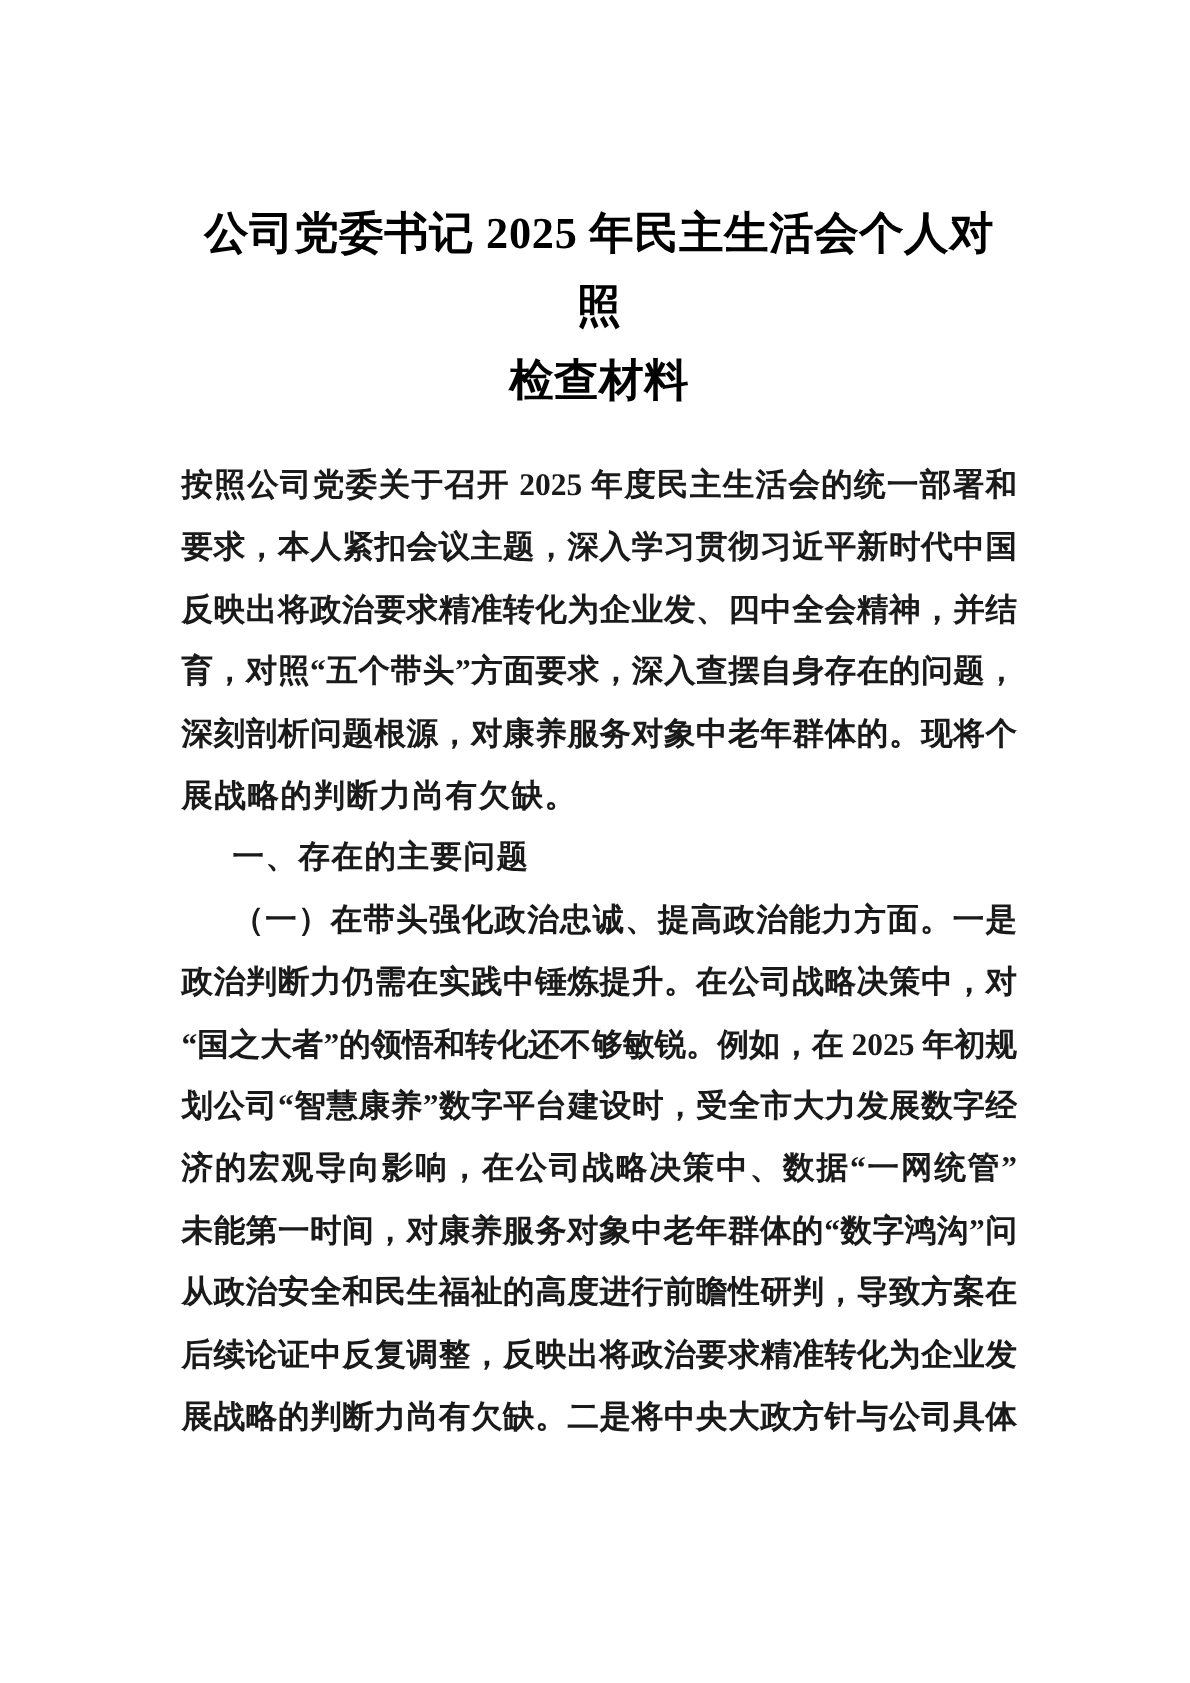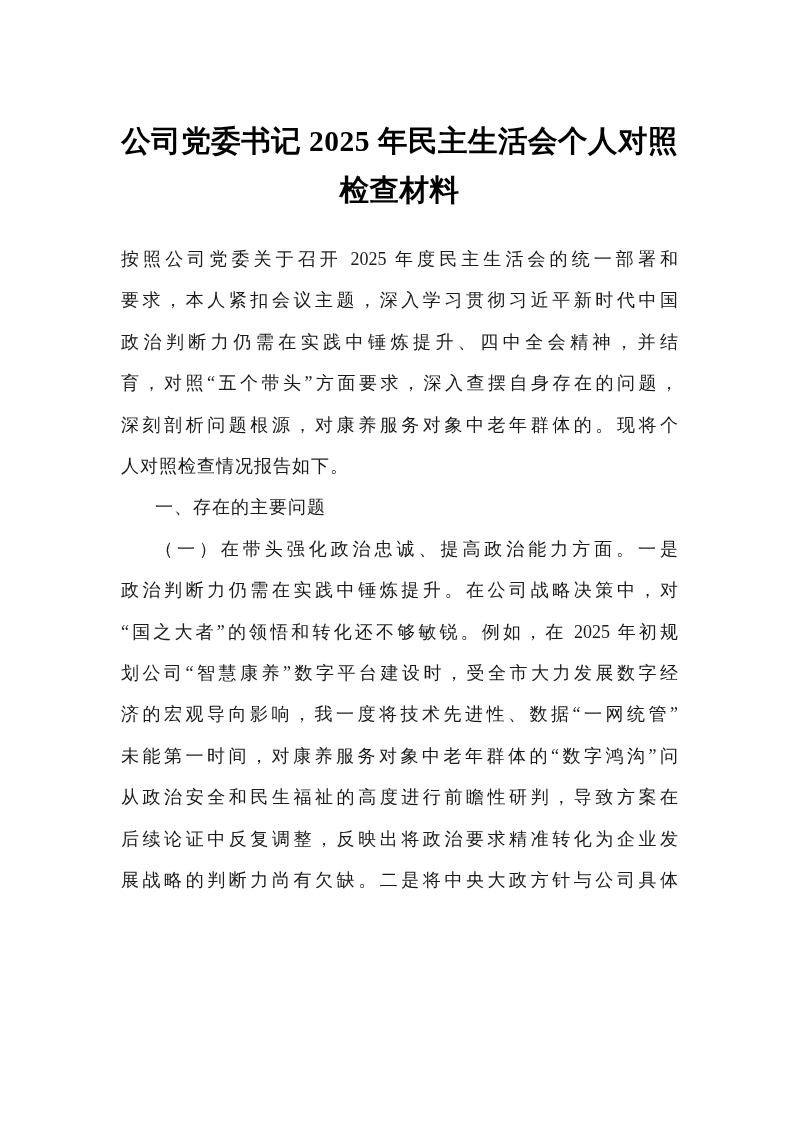--- a/index.html
+++ b/index.html
@@ -16,33 +16,34 @@
     font-family: "Liberation Serif", "DejaVu Serif", serif;
     color: #1a1a1a;
   }
   .content {
     position: absolute;
     left: 121px;
     top: 117px;
     width: 557px;
   }
   .doc-title {
-    margin: 0;
+    margin: 15px;
     font-size: 29.5px;
     font-weight: bold;
     line-height: 49px;
     text-align: center;
     color: #000000;
     letter-spacing: 0.5px;
   }
   .title-line { display: block; }
   .doc-body {
     margin-top: 24px;
-    font-size: 18px;
+    font-size: 21px;
     line-height: 41.4px;
+    font-weight: bold;
   }
   .doc-body p {
     margin: 0;
     padding: 0;
   }
   .ln {
     display: block;
     white-space: nowrap;
   }
   
@@ -69,36 +70,36 @@
     <h1 class="doc-title">
       <span class="title-line">公司党委书记 2025 年民主生活会个人对照</span>
       <span class="title-line">检查材料</span>
     </h1>
 
     <div class="doc-body">
 
       <p>
         <span class="ln j">按照公司党委关于召开 2025 年度民主生活会的统一部署和</span>
         <span class="ln j">要求，本人紧扣会议主题，深入学习贯彻习近平新时代中国</span>
-        <span class="ln j">政治判断力仍需在实践中锤炼提升、四中全会精神，并结</span>
+        <span class="ln j">反映出将政治要求精准转化为企业发、四中全会精神，并结</span>
         <span class="ln j">育，对照“五个带头”方面要求，深入查摆自身存在的问题，</span>
         <span class="ln j">深刻剖析问题根源，对康养服务对象中老年群体的。现将个</span>
-        <span class="ln plain">人对照检查情况报告如下。</span>
+        <span class="ln plain">展战略的判断力尚有欠缺。</span>
       </p>
 
       <p>
         <span class="ln plain ind">一、存在的主要问题</span>
       </p>
 
       <p>
         <span class="ln j ind">（一）在带头强化政治忠诚、提高政治能力方面。一是</span>
         <span class="ln j">政治判断力仍需在实践中锤炼提升。在公司战略决策中，对</span>
         <span class="ln j">“国之大者”的领悟和转化还不够敏锐。例如，在 2025 年初规</span>
         <span class="ln j">划公司“智慧康养”数字平台建设时，受全市大力发展数字经</span>
-        <span class="ln j">济的宏观导向影响，我一度将技术先进性、数据“一网统管”</span>
+        <span class="ln j">济的宏观导向影响，在公司战略决策中、数据“一网统管”</span>
         <span class="ln j">未能第一时间，对康养服务对象中老年群体的“数字鸿沟”问</span>
         <span class="ln j">从政治安全和民生福祉的高度进行前瞻性研判，导致方案在</span>
         <span class="ln j">后续论证中反复调整，反映出将政治要求精准转化为企业发</span>
         <span class="ln j">展战略的判断力尚有欠缺。二是将中央大政方针与公司具体</span>
       </p>
 
     </div>
   </div>
 </div>
 

